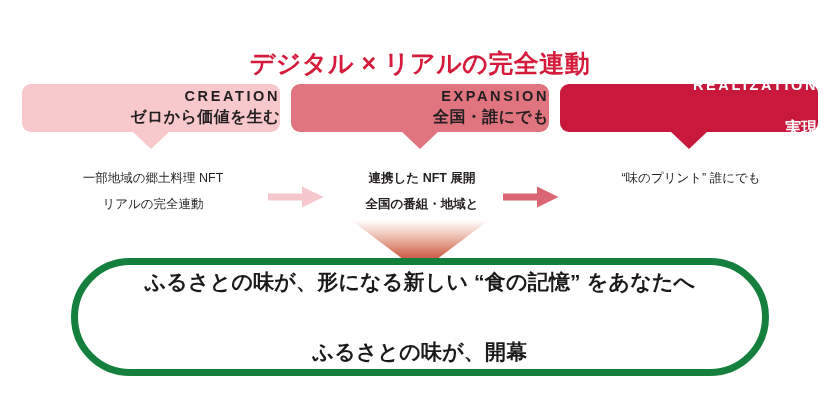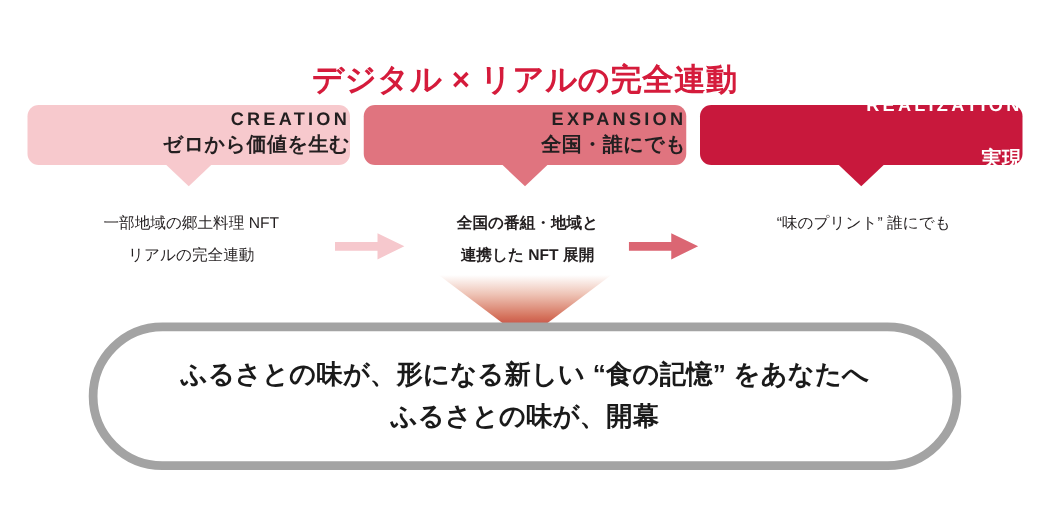--- a/index.html
+++ b/index.html
@@ -130,27 +130,27 @@
   #down-pointer svg { display: block; width: 100%; height: 100%; }
 
   
   #callout {
     position: absolute;
     left: 71px;
     top: 258px;
     width: 698px;
     height: 118px;
     box-sizing: border-box;
-    border: 7px solid #a3a3a3;
+    border: 7px solid #15803d;
     border-radius: 59px;
     background: #ffffff;
     display: flex;
     flex-direction: column;
     align-items: center;
-    justify-content: center;
+    justify-content: space-between;
   }
   .callout-line {
     font-size: 21px;
     font-weight: 700;
     letter-spacing: 0.2px;
     line-height: 1.62;
     color: #1a1a1a;
     white-space: nowrap;
     text-align: center;
   }
@@ -183,22 +183,22 @@
 </div>
 
 <div id="detail-row">
 
   <div class="detail-col">
     <span>一部地域の郷土料理 NFT</span>
     <span>リアルの完全連動</span>
   </div>
 
   <div class="detail-col emphasis">
+    <span>連携した NFT 展開</span>
     <span>全国の番組・地域と</span>
-    <span>連携した NFT 展開</span>
   </div>
 
   <div class="detail-col">
     <span>“味のプリント” 誰にでも</span>
   </div>
 
 </div>
 
 <div class="flow-arrow" id="flow-arrow-1">
   <svg viewBox="0 0 56 22" xmlns="http://www.w3.org/2000/svg" aria-hidden="true">

